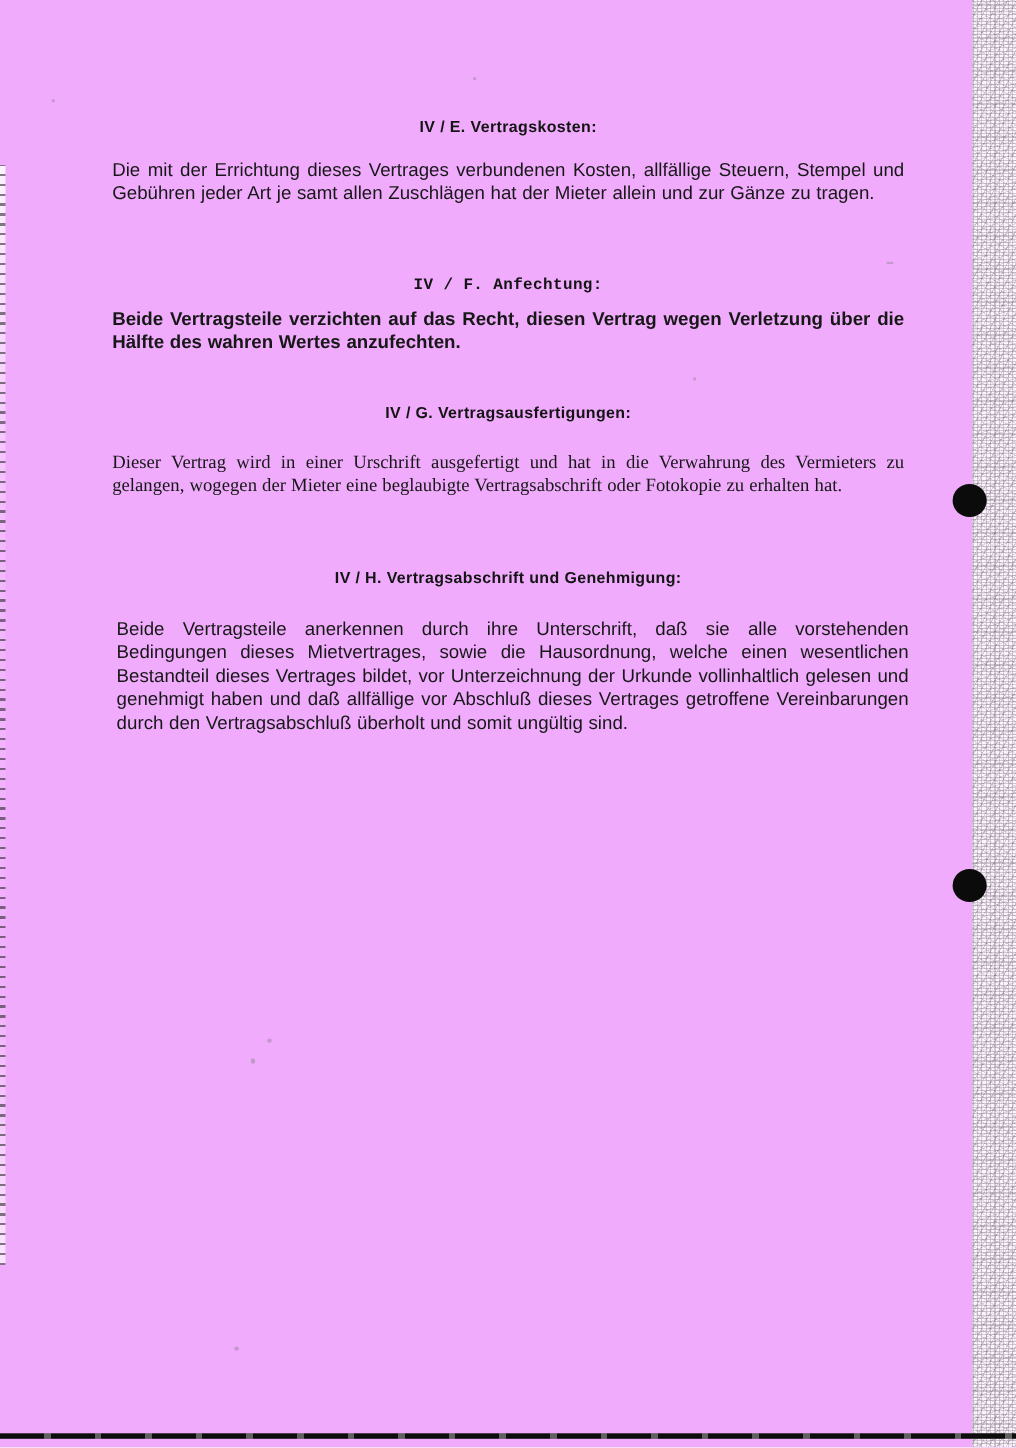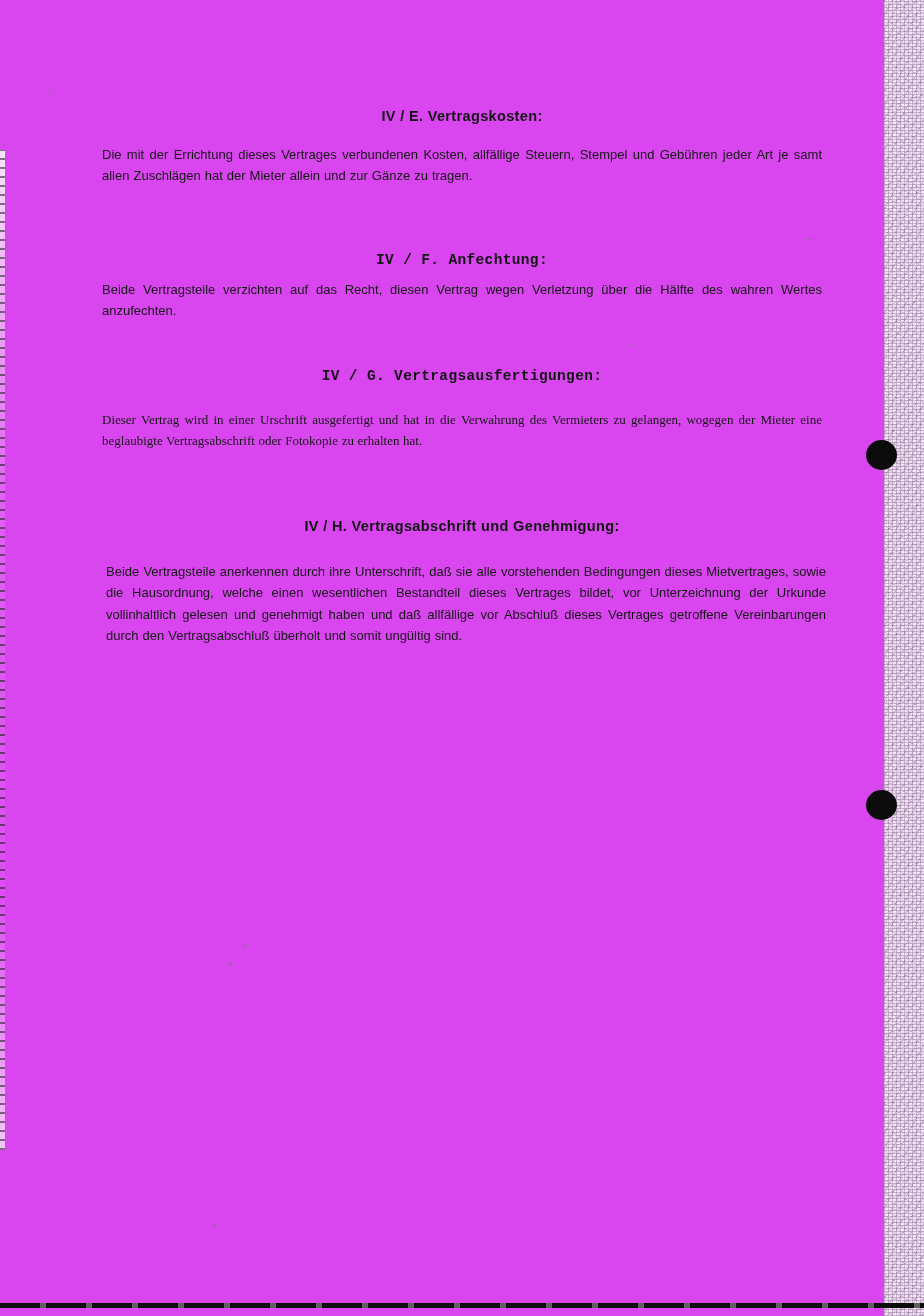--- a/index.html
+++ b/index.html
@@ -8,21 +8,21 @@
     background: #ffffff;
   }
   body {
     font-family: "Liberation Sans", sans-serif;
   }
 
   #page {
     position: relative;
     width: 924px;
     height: 1316px;
-    background: #d946ef;
+    background: #f0abfc;
     overflow: hidden;
   }
 
   
   .scan-noise-right {
     position: absolute;
     top: 0;
     left: 884px;
     width: 40px;
     height: 1316px;
@@ -123,36 +123,36 @@
     font-weight: bold;
     font-size: 14.5px;
     letter-spacing: .35px;
     color: #141414;
     margin: 0;
     white-space: nowrap;
   }
 
   .section-body {
     text-align: justify;
-    font-size: 13px;
+    font-size: 17px;
     line-height: 21.4px;
     color: #171717;
     margin: 0;
     word-spacing: .4px;
   }
   .section-body.last-line-left { text-align-last: left; }
 
   
   #sec-e-heading { position: absolute; top: 108px;  left: 0; width: 720px; }
   #sec-e-body    { position: absolute; top: 144px;  left: 0; width: 720px; }
 
   #sec-f-heading { position: absolute; top: 252px;  left: 0; width: 720px; font-family: Liberation Mono, monospace; }
-  #sec-f-body    { position: absolute; top: 279px;  left: 0; width: 720px; }
+  #sec-f-body    { position: absolute; top: 279px;  left: 0; width: 720px; font-weight: bold; }
 
-  #sec-g-heading { position: absolute; top: 368px;  left: 0; width: 720px; font-family: Liberation Mono, monospace; }
+  #sec-g-heading { position: absolute; top: 368px;  left: 0; width: 720px; }
   #sec-g-body    { position: absolute; top: 409px;  left: 0; width: 720px; font-family: Liberation Serif, serif; }
 
   #sec-h-heading { position: absolute; top: 518px;  left: 0; width: 720px; }
   #sec-h-body    { position: absolute; top: 561px;  left: 4px; width: 720px; }
 </style>
 </head>
 <body>
 
 <div id="page">
 

